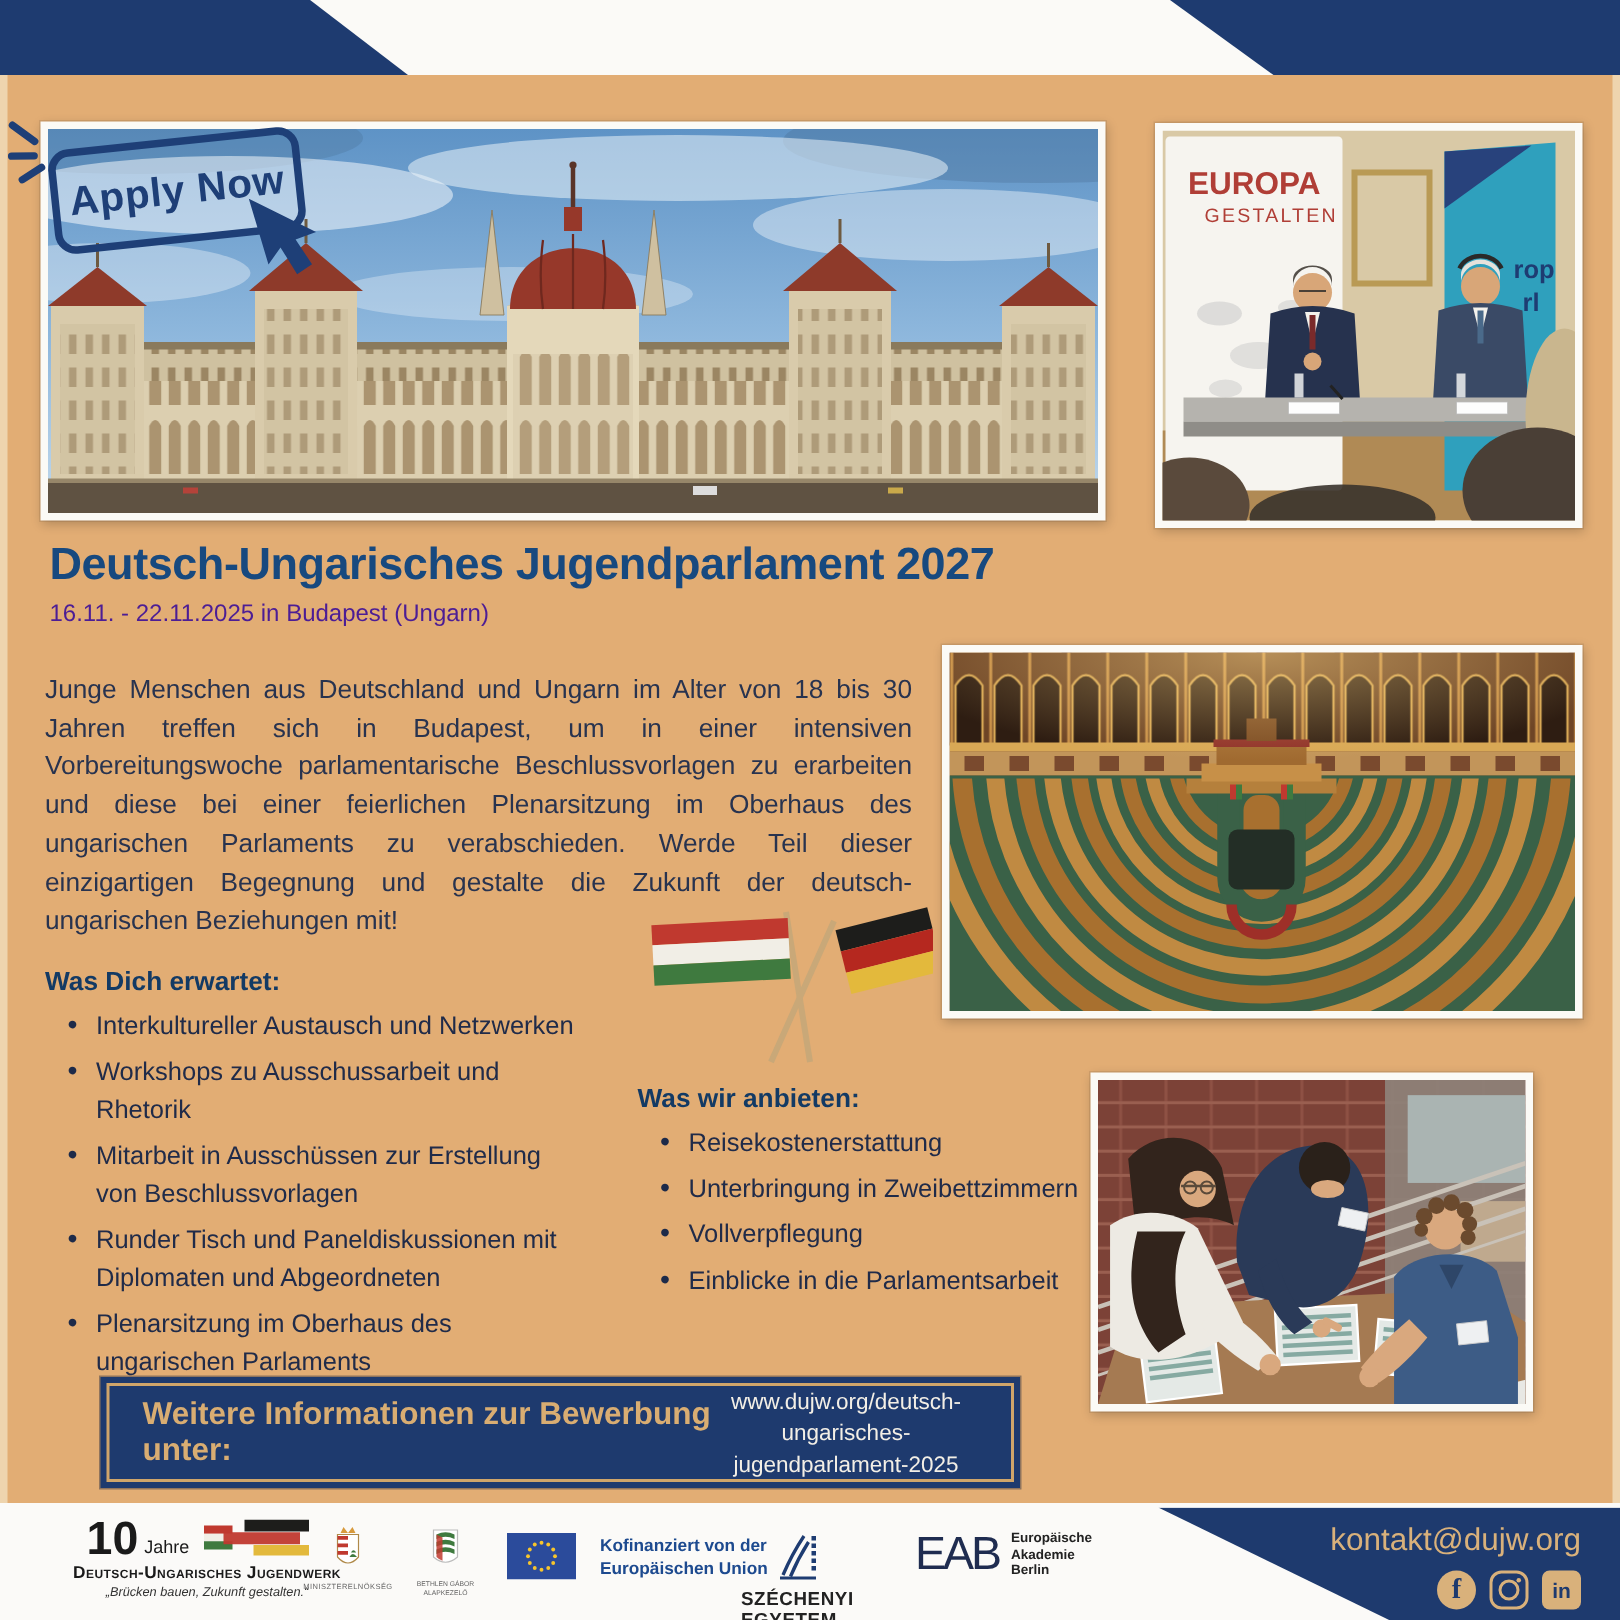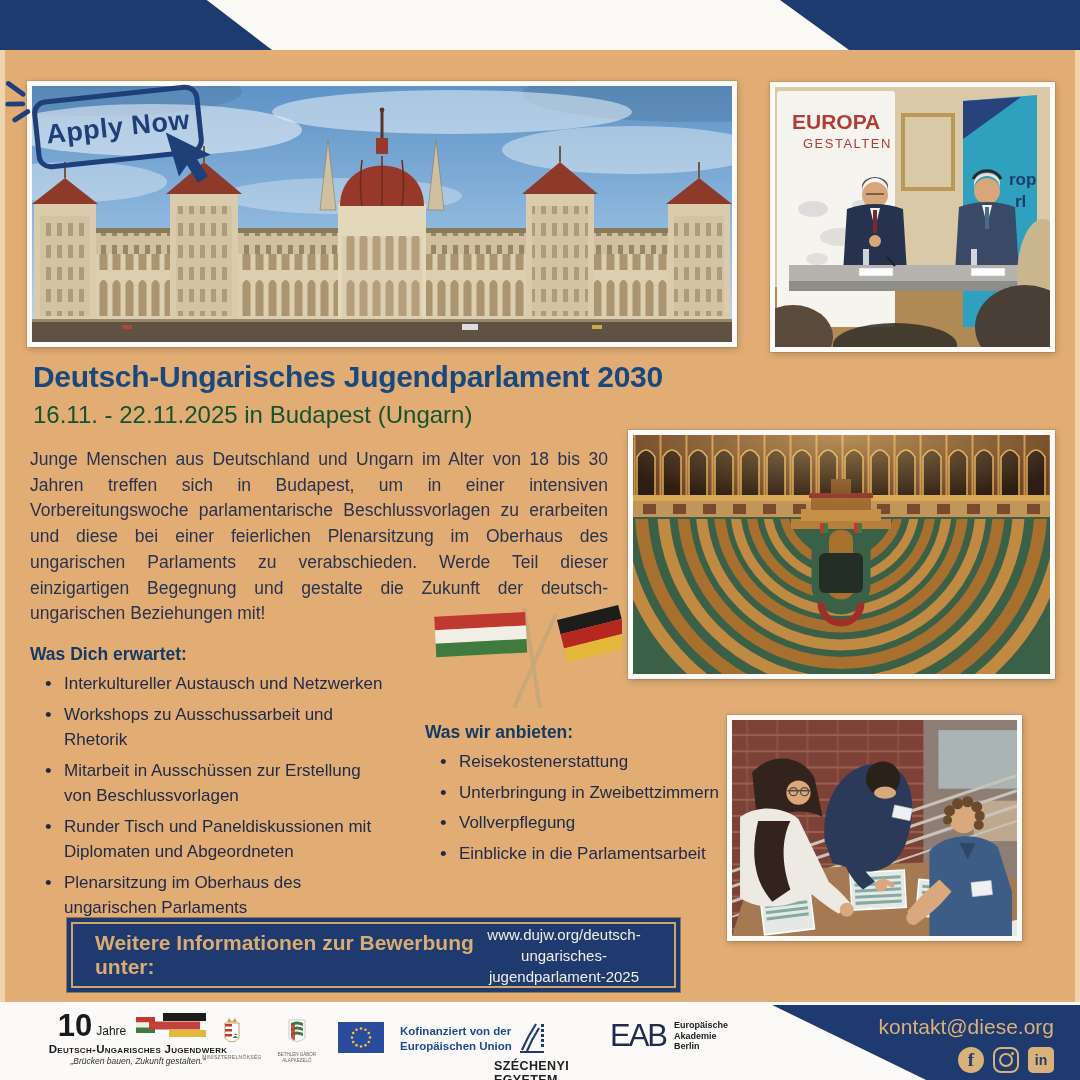--- a/index.html
+++ b/index.html
@@ -19,21 +19,21 @@
   .photo svg{display:block;width:100%;height:100%;}
   
   .stamp{position:absolute;left:34px;top:92px;width:168px;height:70px;transform:rotate(-6deg);}
   .stamp-box{width:100%;height:100%;border:5px solid #1e3f77;border-radius:14px;box-sizing:border-box;
              display:flex;align-items:center;justify-content:center;}
   .stamp-label{font-size:27px;font-weight:bold;color:#1e3f77;letter-spacing:.5px;}
   .stamp-arrow{position:absolute;right:-16px;bottom:-36px;width:58px;height:62px;}
   .stamp-burst{position:absolute;left:-26px;top:-24px;width:30px;height:44px;}
   
   .title{position:absolute;left:33px;top:360px;font-size:30px;font-weight:bold;color:#17497f;letter-spacing:-.3px;}
-  .subtitle{position:absolute;left:33px;top:401px;font-size:24px;color:#14532d;}
+  .subtitle{position:absolute;left:33px;top:401px;font-size:16px;color:#4c1d95;}
   .intro{position:absolute;left:30px;top:447px;width:578px;font-size:17.5px;line-height:1.47;
          color:#28334f;text-align:justify;}
   .listblock{position:absolute;}
   .listblock h3{margin:0 0 6px 0;font-size:17.5px;color:#133a64;}
   .listblock ul{margin:0;padding:0 0 0 34px;list-style:none;font-size:17px;color:#202b49;line-height:1.5;}
   .listblock li{position:relative;margin-bottom:5px;}
   .listblock li::before{content:"•";position:absolute;left:-19px;top:-1px;color:#1d2a49;font-size:19px;}
   .expect{left:30px;top:644px;width:358px;}
   .offer{left:425px;top:722px;width:300px;}
   .flags{position:absolute;left:430px;top:604px;width:192px;height:110px;}
@@ -215,21 +215,21 @@
       <rect x="196" y="181" width="34" height="8" fill="#fdfdfd" stroke="#bbb" stroke-width=".5"></rect>
       <line x1="112" y1="170" x2="120" y2="179" stroke="#222" stroke-width="2"></line>
 
       <ellipse cx="268" cy="190" rx="26" ry="58" fill="#c9b68e"></ellipse>
       <ellipse cx="250" cy="240" rx="50" ry="42" fill="#4a3f36"></ellipse>
       <ellipse cx="18" cy="250" rx="40" ry="32" fill="#5a4a3c"></ellipse>
       <ellipse cx="120" cy="258" rx="62" ry="22" fill="#3a332c" opacity=".9"></ellipse>
     </svg>
   </div>
 
-  <div class="title">Deutsch-Ungarisches Jugendparlament 2030</div>
+  <div class="title">Deutsch-Ungarisches Jugendparlament 2027</div>
   <div class="subtitle">16.11. - 22.11.2025 in Budapest (Ungarn)</div>
 
   <div class="intro">Junge Menschen aus Deutschland und Ungarn im Alter von 18 bis 30 Jahren treffen sich in Budapest, um in einer intensiven Vorbereitungswoche parlamentarische Beschlussvorlagen zu erarbeiten und diese bei einer feierlichen Plenarsitzung im Oberhaus des ungarischen Parlaments zu verabschieden. Werde Teil dieser einzigartigen Begegnung und gestalte die Zukunft der deutsch-ungarischen Beziehungen mit!</div>
 
   <div class="photo" style="left:628px;top:430px;width:427px;height:249px;">
     <svg viewBox="0 0 417 239" preserveAspectRatio="none">
       <defs>
         <pattern id="gal" width="26" height="62" patternUnits="userSpaceOnUse">
           <rect width="26" height="62" fill="#6e4526"></rect>
           <path d="M4,62 V22 Q13,8 22,22 V62 Z" fill="#2e1d12" stroke="#d8a855" stroke-width="1.5"></path>
@@ -525,21 +525,21 @@
     <div class="logo eab">
       <span class="eab-abbr">EAB</span>
       <div class="eab-name">
         <div>Europäische</div>
         <div>Akademie</div>
         <div>Berlin</div>
       </div>
     </div>
 
     <div class="contact-wedge">
-      <div class="contact-email">kontakt@diese.org</div>
+      <div class="contact-email">kontakt@dujw.org</div>
       <div class="social">
         <span class="sicon fb">f</span>
         <span class="sicon ig">
             <span class="ig-lens"></span>
             <span class="ig-dot"></span>
           </span>
         <span class="sicon li">in</span>
       </div>
     </div>
   </div>

